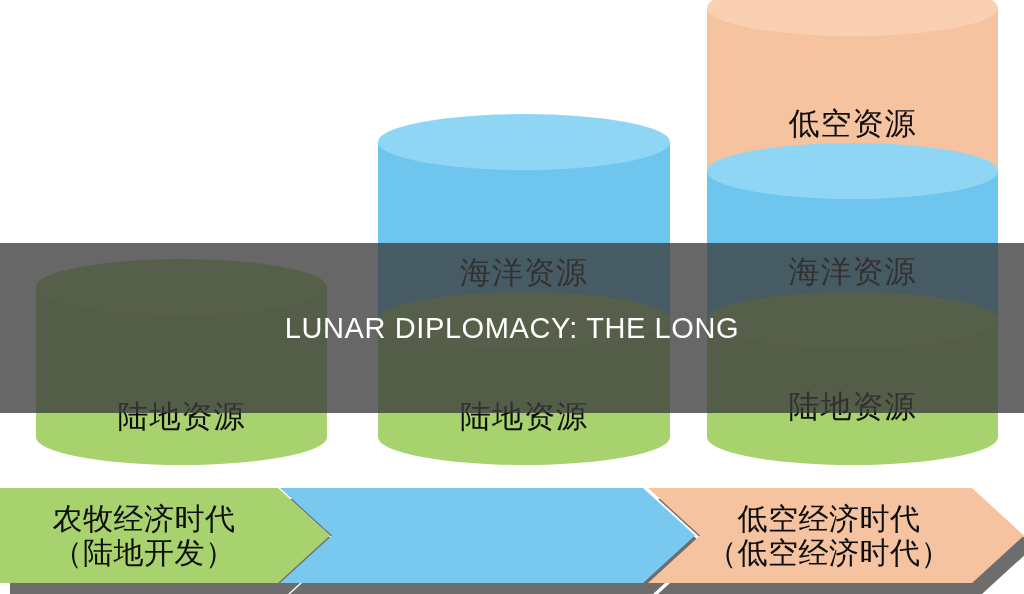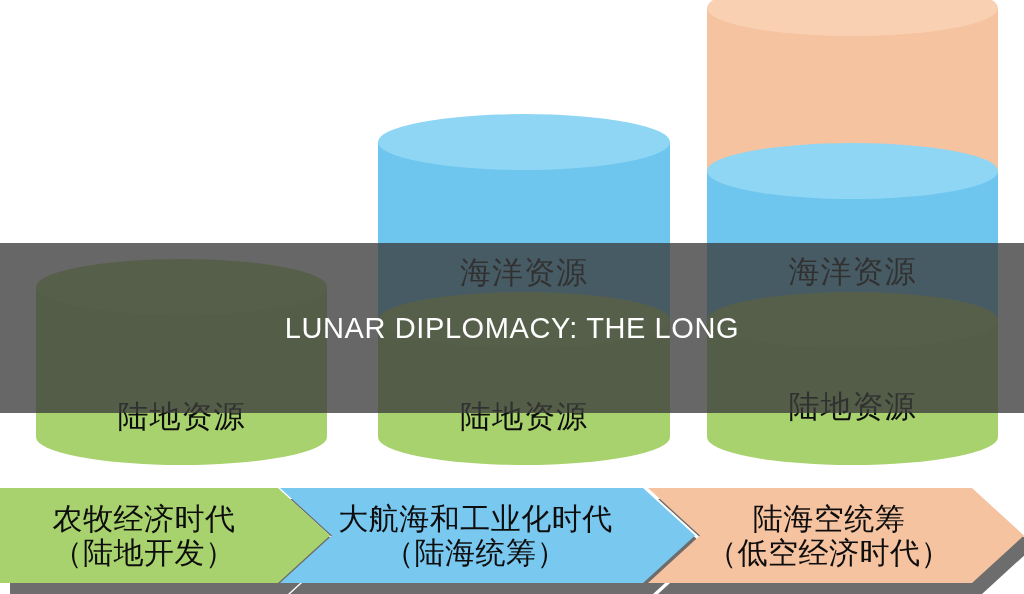--- a/index.html
+++ b/index.html
@@ -157,46 +157,45 @@
 
     <div class="seg" style="top:163px; height:149px;">
       <div class="body" style="background:#6ec6ef;"></div>
       <div class="cap" style="background:#8fd6f4;"></div>
     </div>
 
     <div class="seg" style="top:312px; height:145px;">
       <div class="body" style="background:#a8d26d; border-bottom-left-radius:50% 28px; border-bottom-right-radius:50% 28px;"></div>
       <div class="cap" style="background:#b2d877;"></div>
     </div>
+    <div class="seg-label" style="top:95px;">低空资源</div>
     <div class="seg-label" style="top:243px;">海洋资源</div>
     <div class="seg-label" style="top:378px;">陆地资源</div>
   </div>
 
   <div id="overlay-band" style="top:243px; height:170px;">
     <div id="title-line1">LUNAR DIPLOMACY: THE LONG</div>
   </div>
 
   <div id="banner" style="top:488px; height:95px;padding-left:32px;">
 
     <div class="arrow" style="left:0px; width:330px;">
       <div class="shadow" style="clip-path: polygon(0 0, 278px 0, 330px 50%, 278px 100%, 0 100%);"></div>
       <div class="shape" style="background:#a8d26d; clip-path: polygon(0 0, 278px 0, 330px 50%, 278px 100%, 0 100%);"></div>
       <div class="txt" style="margin-right:42px;"><span>农牧经济时代</span>
 <span>（陆地开发）</span></div>
     </div>
 
     <div class="arrow" style="left:280px; width:415px;">
       <div class="shadow" style="clip-path: polygon(0 0, 363px 0, 415px 50%, 363px 100%, 0 100%, 52px 50%);"></div>
       <div class="shape" style="background:#79c8f0; clip-path: polygon(0 0, 363px 0, 415px 50%, 363px 100%, 0 100%, 52px 50%);"></div>
-      <div class="txt" style="margin-left:10px; margin-right:34px;"><span>大航海和工业化时代</span>
-<span>（陆海统筹）</span></div>
     </div>
 
     <div class="arrow" style="left:648px; width:376px;">
       <div class="shadow" style="clip-path: polygon(0 0, 324px 0, 376px 50%, 324px 100%, 0 100%, 52px 50%);"></div>
       <div class="shape" style="background:#f6c3a0; clip-path: polygon(0 0, 324px 0, 376px 50%, 324px 100%, 0 100%, 52px 50%);"></div>
-      <div class="txt" style="margin-left:16px; margin-right:30px;"><span>陆海空统筹</span>
+      <div class="txt" style="margin-left:16px; margin-right:30px;"><span>低空经济时代</span>
 <span>（低空经济时代）</span></div>
     </div>
 
   </div>
 
 </div>
 
 </body></html>

